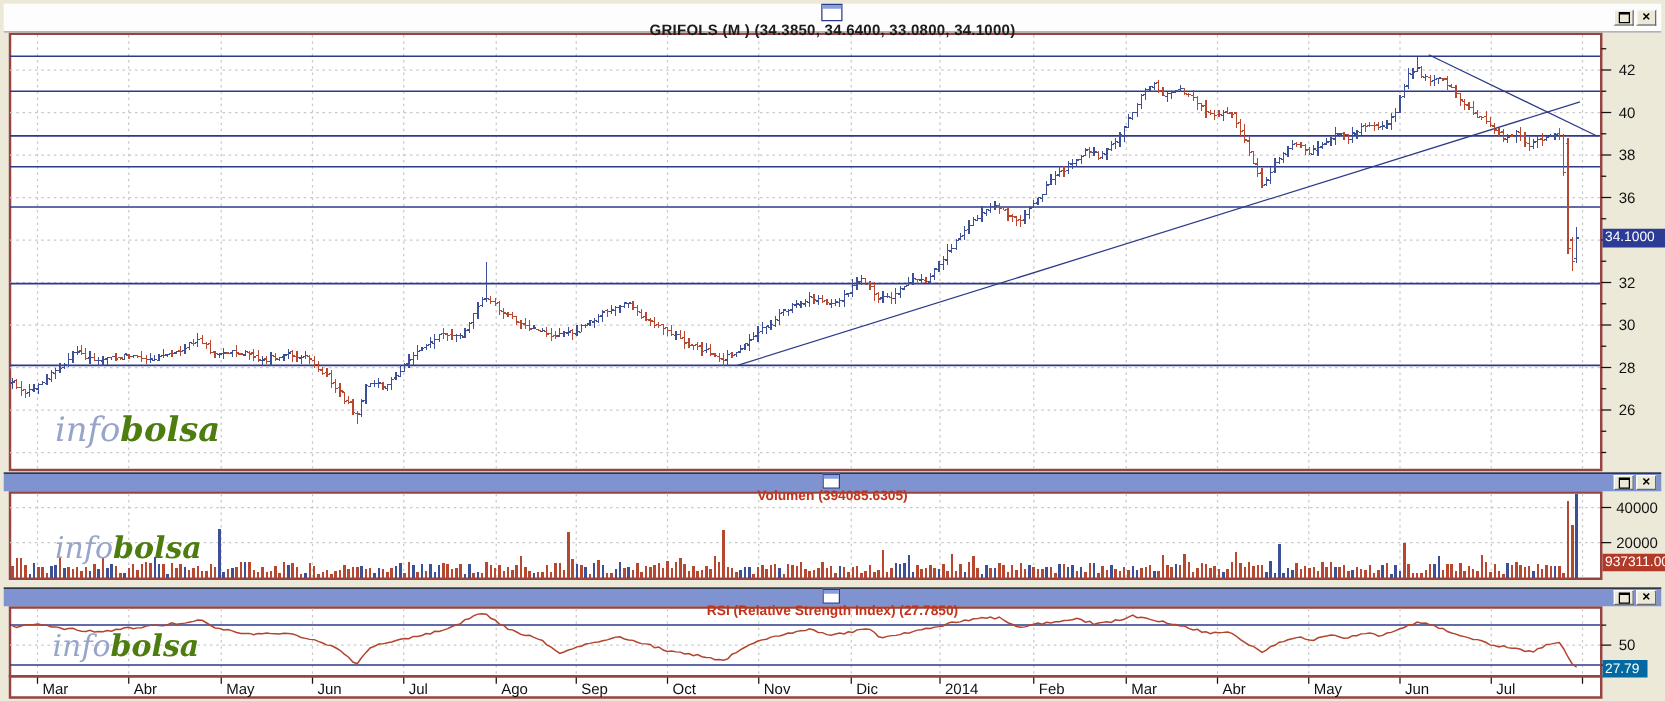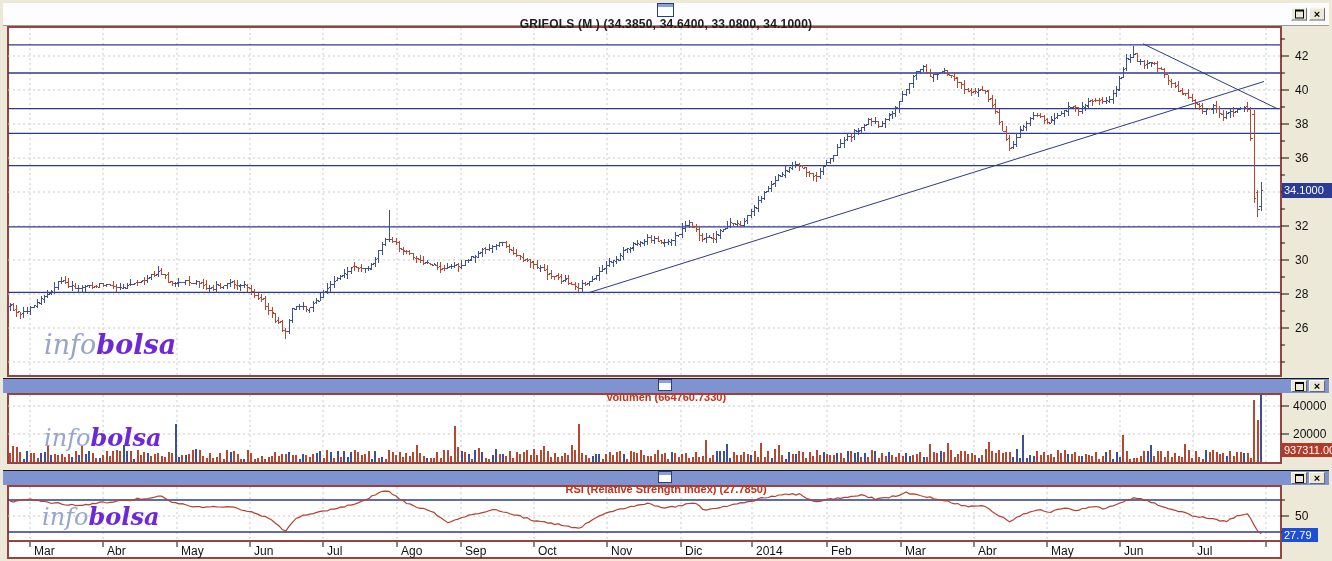--- a/index.html
+++ b/index.html
@@ -14,29 +14,29 @@
   .titlebar.blue .t-text{font-size:11px;font-weight:bold;color:#c43218;}
   .winicon{width:15px;height:12px;background:#fff;border:1px solid #2c3a8a;margin:0 6px 0 4px;position:relative;flex:0 0 auto;}
   .winicon::before{content:"";position:absolute;left:0;top:0;right:0;height:3px;background:#8aa0dc;}
   .btns{position:absolute;right:4px;top:50%;transform:translateY(-50%);display:flex;gap:2px;}
   .wbtn{width:16px;height:13px;background:#ece9d8;border:1px solid;border-color:#ffffff #6a6a6a #6a6a6a #ffffff;
         display:flex;align-items:center;justify-content:center;box-sizing:border-box;cursor:default;}
   .glyph-restore{display:block;width:7px;height:6px;border:1px solid #000;border-top-width:2px;}
   .glyph-close{font-size:11px;font-weight:bold;line-height:9px;color:#000;}
   .watermark{position:absolute;font-family:"DejaVu Serif","Liberation Serif",serif;font-style:italic;pointer-events:none;}
   .watermark .p1{color:#96a5c9;font-weight:normal;margin-left:28px;}
-  .watermark .p2{color:#6d28d9;font-weight:bold;}
+  .watermark .p2{color:#4d7c0f;font-weight:bold;}
   .wm-main{left:16px;top:329px;font-size:27px;}
   .wm-vol{left:16px;top:423px;font-size:24px;}
   .wm-rsi{left:14px;top:502px;font-size:24px;}
   .valbox{position:absolute;color:#fff;font-size:11px;line-height:14px;padding:0 2px;white-space:nowrap;
           overflow:hidden;box-sizing:border-box;z-index:5;}
   .valbox.blue{background:#2c3c96;left:1282px;top:183px;width:52px;height:15px;}
   .valbox.redv{background:#b13a28;left:1282px;top:443px;width:50px;height:14px;}
-  .valbox.redr{background:#1d4ed8;left:1282px;top:528px;width:36px;height:14px;}
+  .valbox.redr{background:#0369a1;left:1282px;top:528px;width:36px;height:14px;}
 </style>
 </head>
 <body>
 
 <div class="window">
 
   <svg id="chart" width="1332" height="561">
       <rect x="7" y="27" width="1275" height="349" fill="#fff"></rect>
       <rect x="7" y="394" width="1275" height="69" fill="#fff"></rect>
       <rect x="7" y="486" width="1275" height="55" fill="#fff"></rect>
@@ -221,21 +221,21 @@
           <span class="glyph-restore"></span>
         </span>
       <span class="wbtn">
           <span class="glyph-close">×</span>
         </span>
     </span>
   </div>
 
   <div class="titlebar blue" style="top:378px;">
     <span class="winicon" style="width:12px;height:10px;"></span>
-    <span class="t-text">Volumen (664760.7330)</span>
+    <span class="t-text">Volumen (394085.6305)</span>
     <span class="btns">
       <span class="wbtn" style="height:12px;">
           <span class="glyph-restore"></span>
         </span>
       <span class="wbtn" style="height:12px;">
           <span class="glyph-close">×</span>
         </span>
     </span>
   </div>
 

